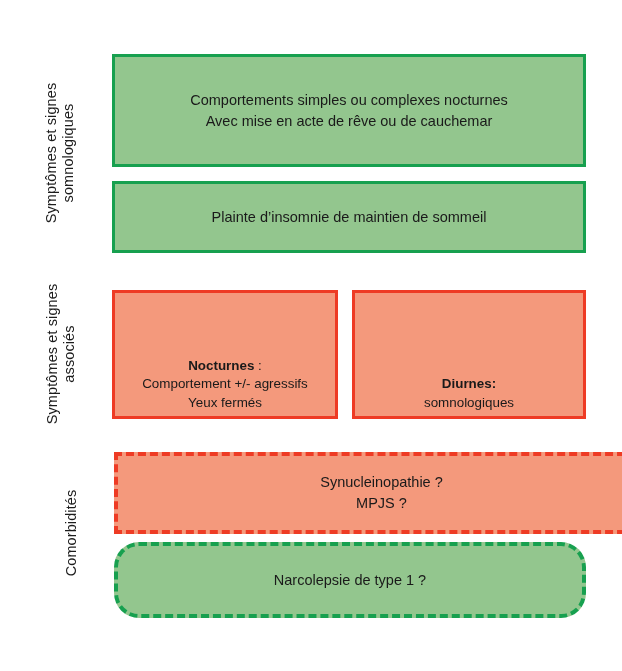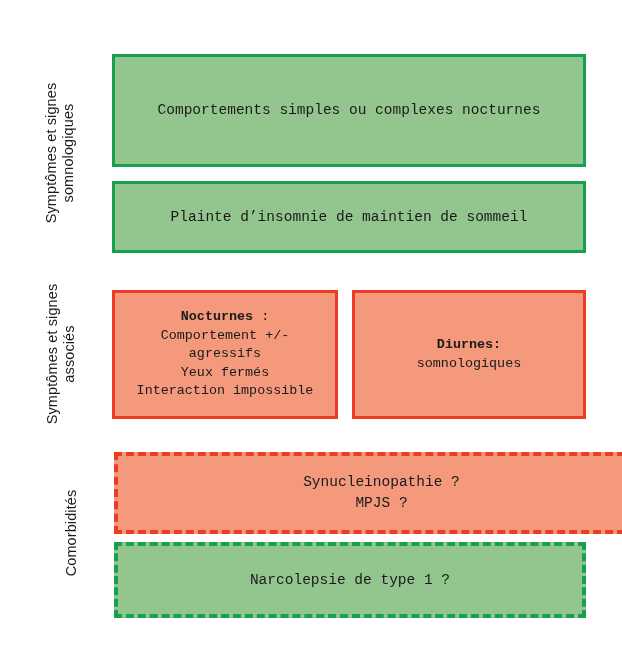--- a/index.html
+++ b/index.html
@@ -71,56 +71,56 @@
     position: absolute;
     box-sizing: border-box;
     display: flex;
     align-items: center;
     justify-content: center;
     text-align: center;
     line-height: 1.42;
     font-size: 14.5px;
     color: #1a1a1a;
     padding: 4px 10px;
-    font-family: Liberation Mono, monospace;
   }
   .box .inner {
     width: 100%;
   }
   .box .ln {
     display: block;
   }
   .box .hd {
     font-weight: bold;
   }
 
   .box-green-solid {
     background: #93c68e;
     border: 3px solid #17a04f;
   }
   .box-red-solid {
     background: #f4997c;
     border: 3px solid #ee3b24;
+    align-items: flex-end;
   }
   .box-red-dashed {
     background: #f4997c;
     border: 4px dashed #ee3b24;
   }
   .box-green-dashed {
     background: #93c68e;
     border: 4px dashed #17a04f;
   }
 
   
   #box-nocturnal-behaviours { left: 112px; top: 54px;  width: 474px; height: 113px; }
   #box-insomnia-complaint   { left: 112px; top: 181px; width: 474px; height:  72px; align-items: center; }
   #box-assoc-nocturnes      { left: 112px; top: 290px; width: 226px; height: 129px; }
   #box-assoc-diurnes        { left: 352px; top: 290px; width: 234px; height: 129px; }
   #box-comorbid-synuclein   { left: 114px; top: 452px; width: 535px; height:  82px; }
-  #box-comorbid-narcolepsy  { left: 114px; top: 542px; width: 472px; height:  76px; }
+  #box-comorbid-narcolepsy  { left: 114px; top: 542px; width: 472px; height:  76px; border-radius: 25px; }
 
   #box-assoc-nocturnes, #box-assoc-diurnes { font-size: 13.4px; line-height: 1.38; }
 </style>
 </head>
 <body>
 
 <div class="canvas">
 
   <div class="rail-label" id="label-somnologiques">
     <span class="stack">
@@ -138,35 +138,35 @@
 
   <div class="rail-label" id="label-comorbidites">
     <span class="stack">
       <span class="ln">Comorbidités</span>
     </span>
   </div>
 
   <div class="box box-green-solid" id="box-nocturnal-behaviours">
     <span class="inner">
       <span class="ln">Comportements simples ou complexes  nocturnes</span>
+      <span class="ln">Avec mise en acte de rêve ou de cauchemar</span>
     </span>
   </div>
 
   <div class="box box-green-solid" id="box-insomnia-complaint">
     <span class="inner">
       <span class="ln">Plainte d’insomnie de maintien de sommeil</span>
     </span>
   </div>
 
   <div class="box box-red-solid" id="box-assoc-nocturnes">
     <span class="inner">
       <span class="ln"><span class="hd">Nocturnes</span><span> :</span></span>
       <span class="ln">Comportement +/- agressifs</span>
       <span class="ln">Yeux fermés</span>
-      <span class="ln">Interaction impossible</span>
     </span>
   </div>
 
   <div class="box box-red-solid" id="box-assoc-diurnes">
     <span class="inner">
       <span class="ln hd">Diurnes:</span>
       <span class="ln">somnologiques</span>
     </span>
   </div>
 

